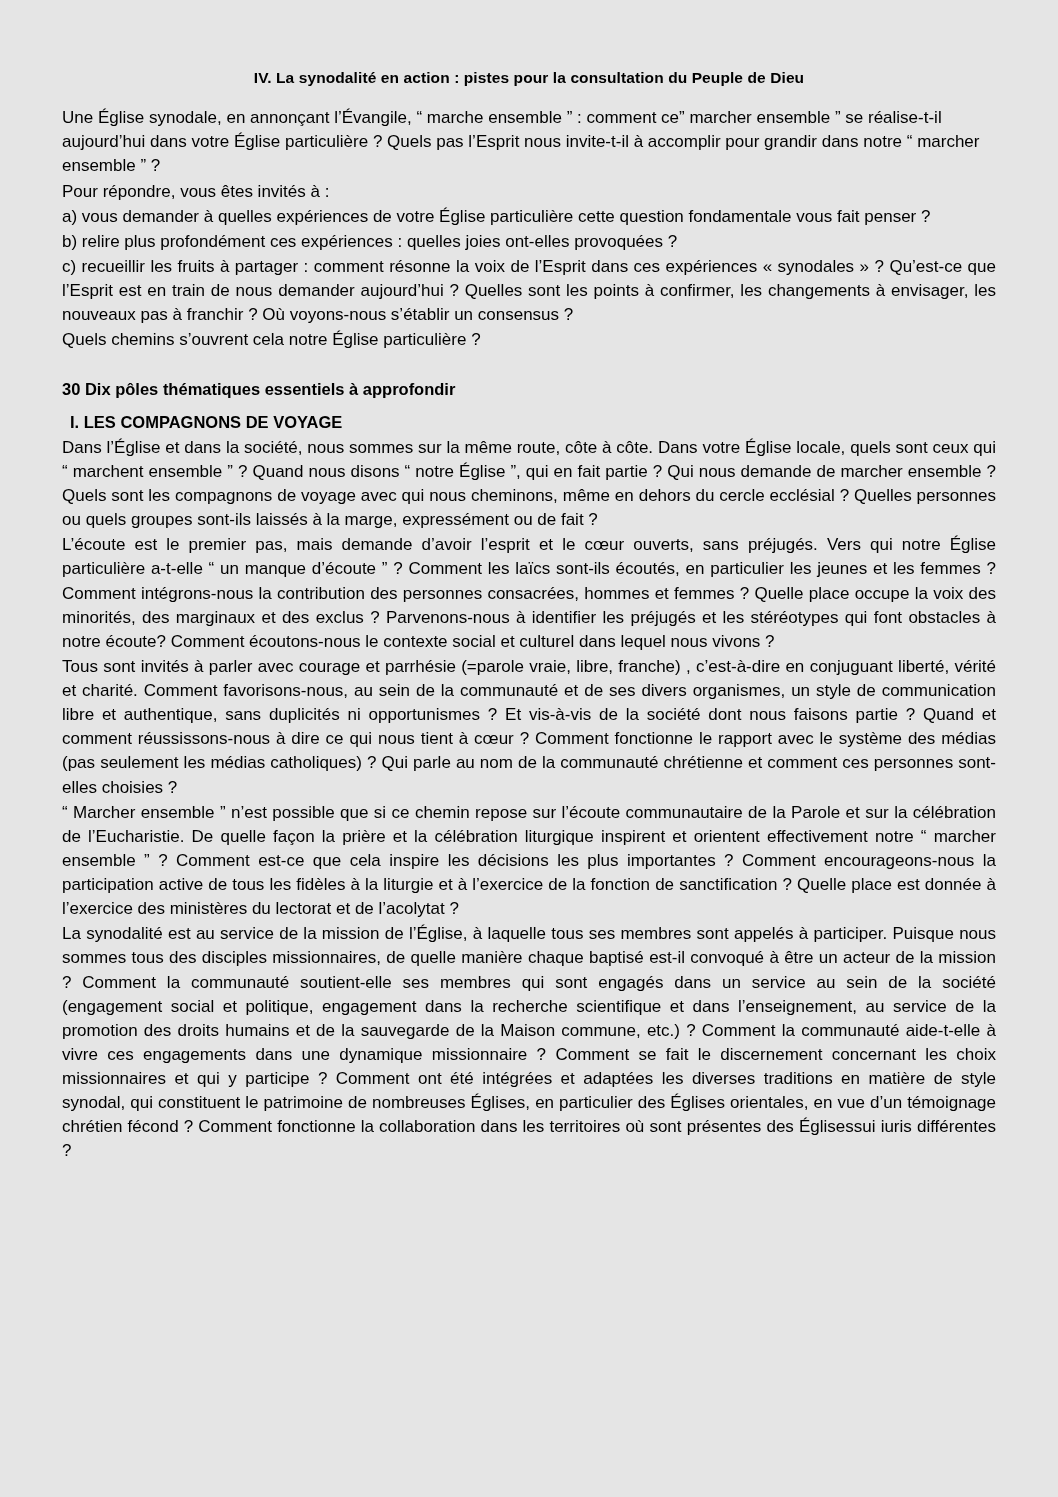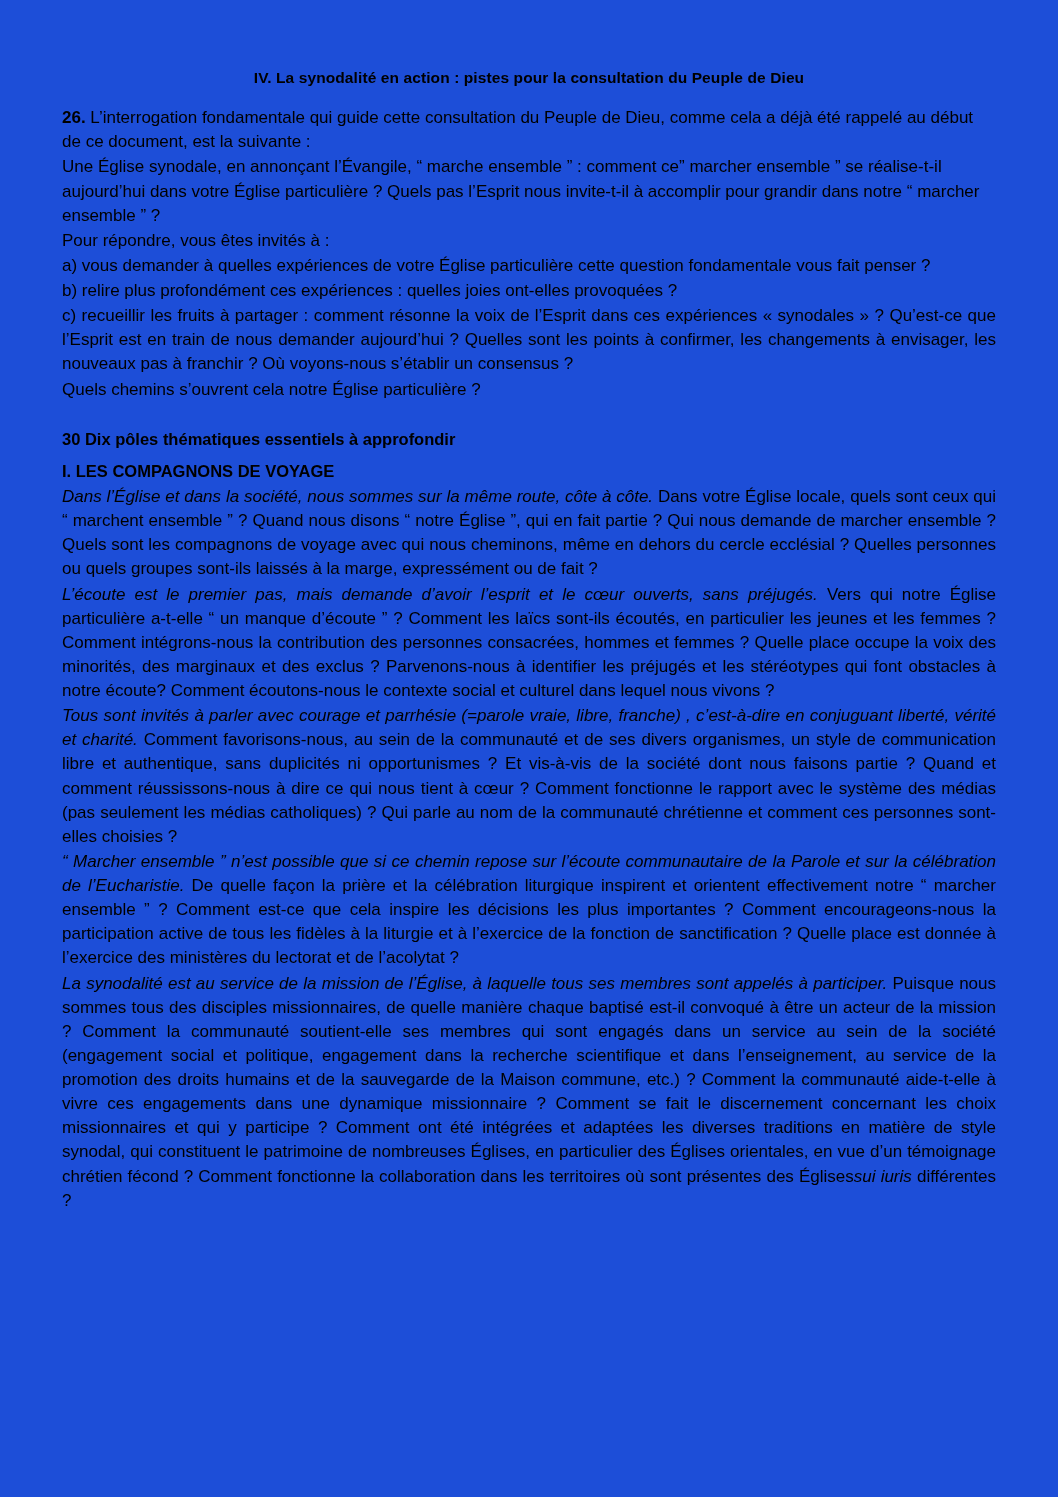--- a/index.html
+++ b/index.html
@@ -9,21 +9,21 @@
   }
   body {
     font-family: "Liberation Sans", sans-serif;
     color: #000000;
   }
   .page {
     width: 1058px;
     min-height: 1497px;
     box-sizing: border-box;
     padding: 60px 62px 40px 62px;
-    background: #1d4ed8;
+    background: #e5e5e5;
     position: relative;
   }
   .doc-title {
     text-align: center;
     font-weight: bold;
     font-size: 15.5px;
     letter-spacing: 0.1px;
     margin: 8px 0 18px 0;
     line-height: 1.3;
   }
@@ -33,49 +33,47 @@
     margin: 0 0 4px 0;
     line-height: 1.35;
   }
   .section-head.spaced {
     margin-top: 26px;
     margin-bottom: 0;
   }
   .sub-head {
     font-weight: bold;
     font-size: 16.5px;
-    margin: 10px 0 2px 0;
+    margin: 10px 0 2px 8px;
     line-height: 1.4;
   }
   p.body {
     font-size: 17px;
     line-height: 1.42;
     margin: 0 0 1px 0;
     text-align: justify;
     text-justify: inter-word;
   }
   p.body.nojust {
     text-align: left;
   }
   .lead {
-    font-style: italic;
   }
   .bold {
     font-weight: bold;
   }
 </style>
 </head>
 <body>
 
 <div class="page">
 
   <div class="doc-title">IV. La synodalité en action : pistes pour la consultation du Peuple de Dieu</div>
 
 
-  <p class="body nojust"><span class="bold">26.</span><span> L’interrogation fondamentale qui guide cette consultation du Peuple de Dieu, comme cela a déjà été rappelé au début de ce document, est la suivante :</span></p>
 
   <p class="body nojust">Une Église synodale, en annonçant l’Évangile, “ marche ensemble ” : comment ce” marcher ensemble ” se réalise-t-il aujourd’hui dans votre Église particulière ? Quels pas l’Esprit nous invite-t-il à accomplir pour grandir dans notre “ marcher ensemble ” ?</p>
 
   <p class="body nojust">Pour répondre, vous êtes invités à :</p>
 
   <p class="body nojust">a) vous demander à quelles expériences de votre Église particulière cette question fondamentale vous fait penser ?</p>
 
   <p class="body nojust">b) relire plus profondément ces expériences : quelles joies ont-elles provoquées ?</p>
 
 

